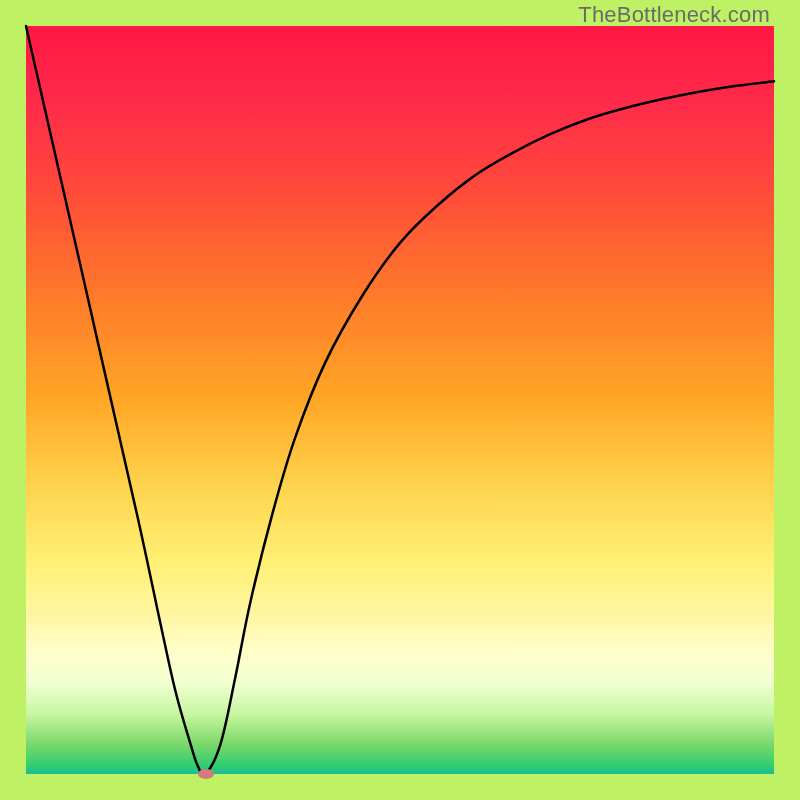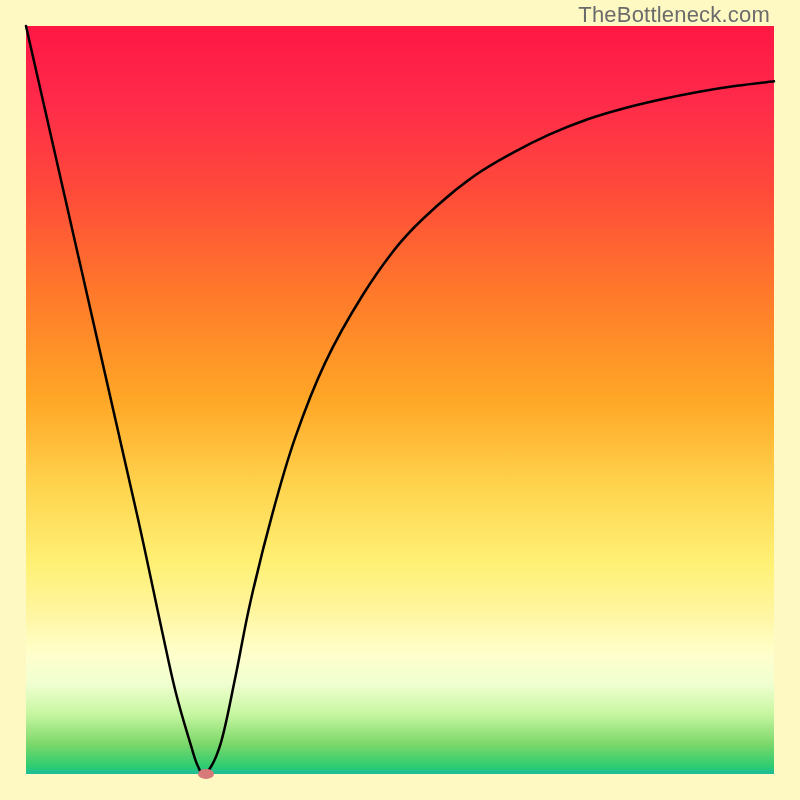--- a/index.html
+++ b/index.html
@@ -8,21 +8,21 @@
     width: 800px;
     height: 800px;
     background: #000;
     font-family: Arial, Helvetica, sans-serif;
     overflow: hidden;
   }
   .frame {
     position: relative;
     width: 800px;
     height: 800px;
-    background: #fef9c3;
+    background: #bef264;
   }
   .plot-area {
     position: absolute;
     left: 26px;
     top: 26px;
     width: 748px;
     height: 748px;
     background: linear-gradient(
       to bottom,
       #ff1744 0%,

